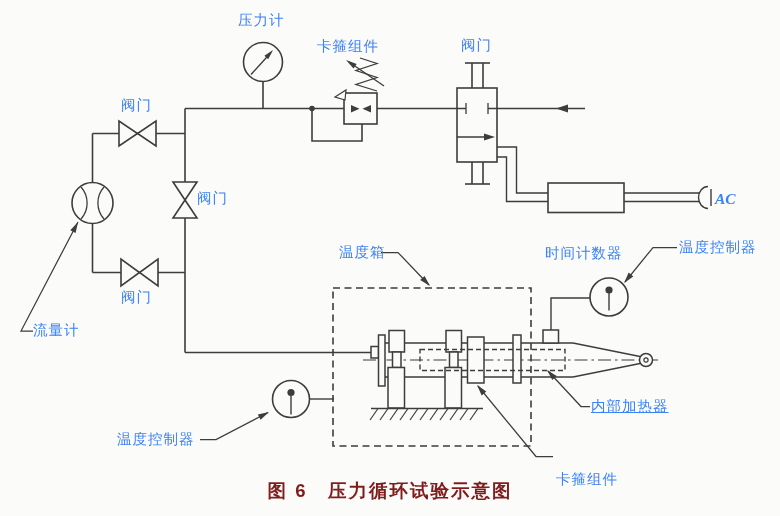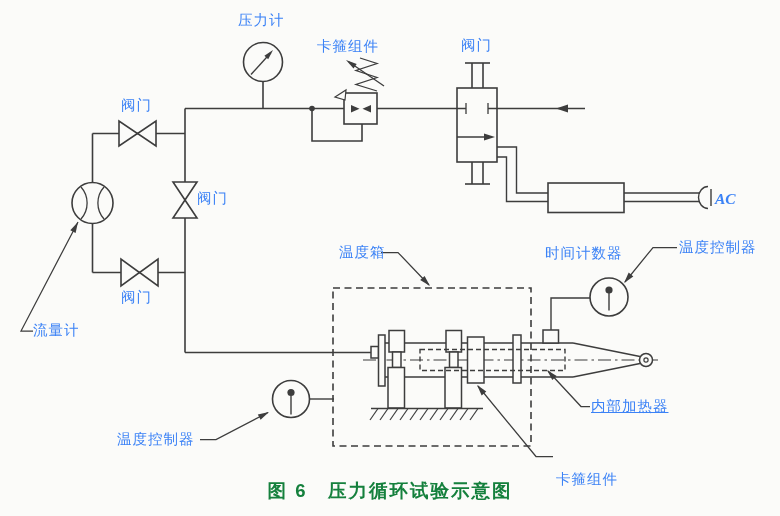--- a/index.html
+++ b/index.html
@@ -10,21 +10,21 @@
   }
   #stage svg{position:absolute;left:0;top:0;}
   .lbl{
     position:absolute;font-size:14.5px;letter-spacing:1px;color:#3b82f6;
     white-space:nowrap;line-height:1;
   }
   .lbl.ac{font-family:Liberation Serif, serif;font-style:italic;
     font-size:15.5px;font-weight:bold;letter-spacing:0;}
   .caption{
     position:absolute;left:0;right:0;top:478px;text-align:center;
-    font-size:18.5px;font-weight:700;letter-spacing:2px;color:#15803d;
+    font-size:18.5px;font-weight:700;letter-spacing:2px;color:#7f1d1d;
   }
 </style>
 </head>
 <body>
 
 <div id="stage">
 
   <svg width="780" height="516" viewBox="0 0 780 516" fill="none" stroke="#3d3d3d" stroke-width="1.6">
 
     <g>

